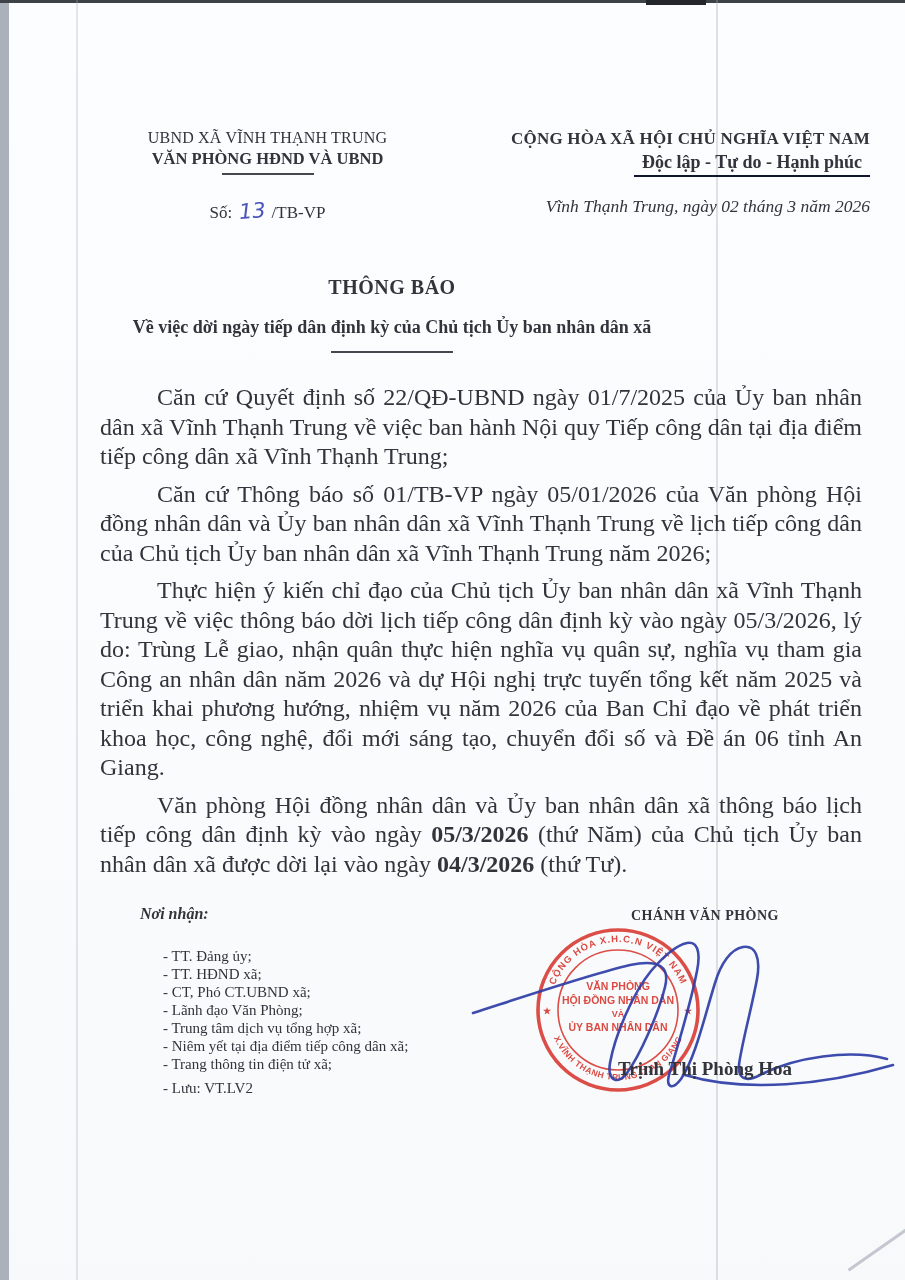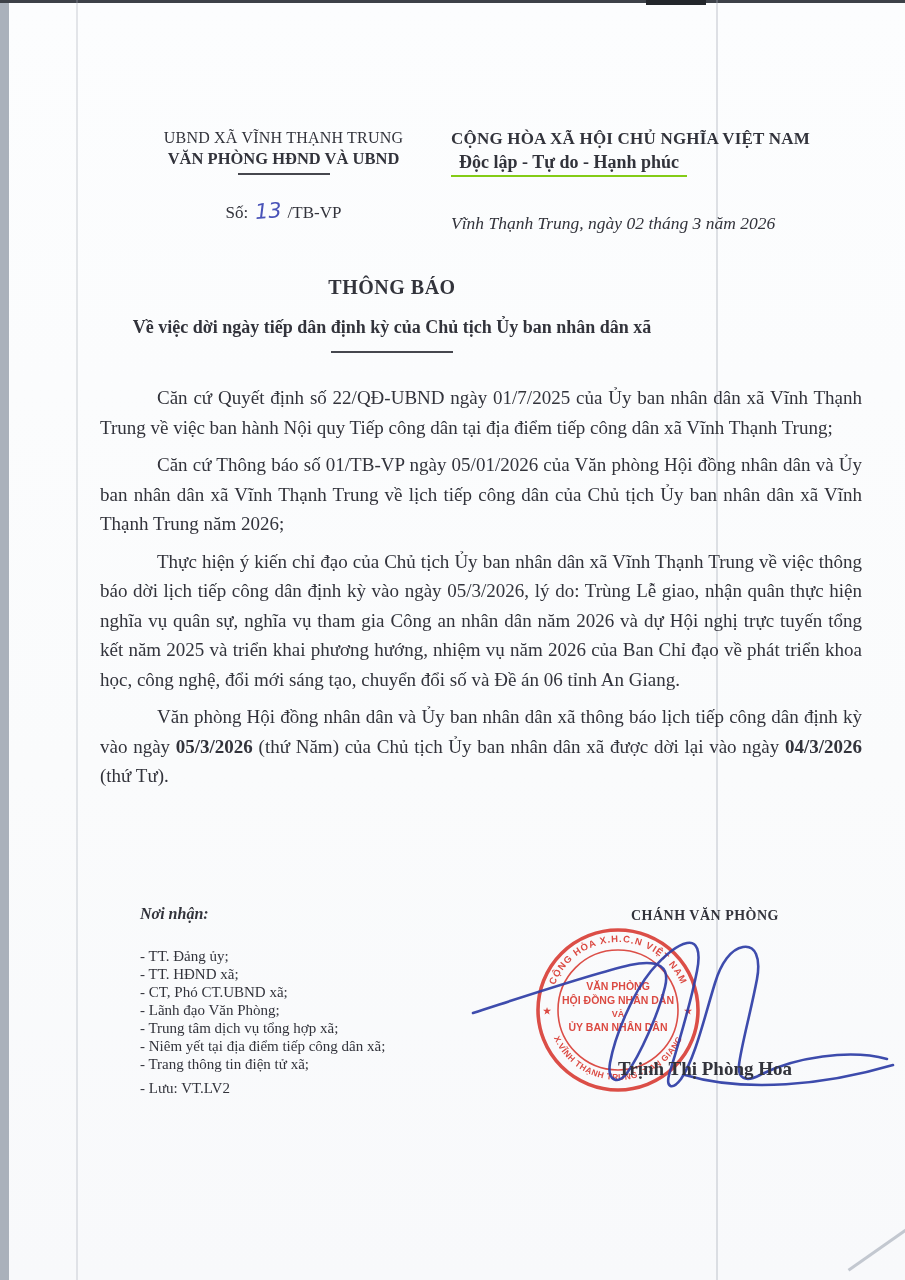--- a/index.html
+++ b/index.html
@@ -13,46 +13,46 @@
     background:linear-gradient(180deg,#fcfdfe 0%,#fafbfc 60%,#f8f9fb 100%);}
   .scan-edge-top{position:absolute;left:0;top:0;width:905px;height:3px;background:#3d4148;}
   .scan-edge-top-dark{position:absolute;left:646px;top:0;width:60px;height:5px;background:#23262b;}
   .scan-strip-left{position:absolute;left:0;top:0;width:9px;height:1280px;background:#aab1bb;}
   .crease{position:absolute;top:0;bottom:0;width:2px;}
   .crease.c1{left:76px;background:rgba(160,168,180,.28);}
   .crease.c2{left:716px;background:rgba(160,168,180,.33);}
   .corner-mark{position:absolute;left:842px;top:1248px;width:72px;height:3px;
     background:#c3c8d0;transform:rotate(-35deg);}
 
-  .header{position:absolute;left:116px;top:128px;width:770px;display:flex;}
+  .header{position:absolute;left:100px;top:128px;width:770px;display:flex;}
   .h-left{width:335px;text-align:center;}
-  .h-right{width:435px;text-align:left;margin-left:0;}
+  .h-right{width:435px;text-align:right;margin-left:0;}
   .h-left .l1{font-size:16px;line-height:20px;letter-spacing:.2px;}
   .h-left .l2{font-size:16.5px;line-height:22px;font-weight:bold;}
   .h-left .rule{width:92px;height:2px;background:#46474e;margin:3px auto 0;}
   .so-line{margin-top:24px;font-size:17px;}
   .so-number{color:#4953b8;font-size:21px;font-style:italic;
     font-family:"DejaVu Sans",sans-serif;display:inline-block;transform:rotate(-4deg);padding:0 2px;}
   .h-right .l1{font-size:17px;line-height:22px;font-weight:bold;letter-spacing:.2px;}
   .h-right .l2{display:inline-block;font-size:18px;line-height:24px;font-weight:bold;
-    border-bottom:2px solid #84cc16;padding:0 8px 1px;}
-  .dateline{margin-top:36px;font-size:17.5px;font-style:italic;}
+    border-bottom:2px solid #0f172a;padding:0 8px 1px;}
+  .dateline{margin-top:19px;font-size:17.5px;font-style:italic;}
 
   .title-block{position:absolute;left:0;top:274px;width:784px;text-align:center;}
   .title-block .heading{font-size:20px;font-weight:bold;line-height:26px;letter-spacing:.5px;}
   .title-block .subject{font-size:18px;font-weight:bold;line-height:27px;margin-top:14px;}
   .title-block .rule{width:122px;height:2px;background:#46474e;margin:10px auto 0;}
 
   .body-text{position:absolute;left:100px;top:383px;width:762px;}
-  .para{margin:0 0 8px 0;font-size:19px;line-height:29.5px;text-align:justify;text-indent:57px;}
+  .para{margin:0 0 8px 0;font-size:24px;line-height:29.5px;text-align:justify;text-indent:57px;}
   .para .b{font-weight:bold;}
 
   .recipients{position:absolute;left:140px;top:905px;width:340px;}
   .recip-label{font-size:16px;font-weight:bold;font-style:italic;margin-bottom:24px;}
-  .recip-item{font-size:15px;line-height:18px;}
+  .recip-item{font-size:15px;line-height:18px;margin-left:23px;}
   .recip-item:last-child{margin-top:6px;}
 
   .sign-title{position:absolute;left:520px;top:908px;width:370px;text-align:center;
     font-size:14px;font-weight:bold;letter-spacing:.5px;}
   .sign-name{position:absolute;left:520px;top:1058px;width:370px;text-align:center;
     font-size:19px;font-weight:bold;}
   .stamp-svg{position:absolute;left:532px;top:924px;}
   .sig-svg{position:absolute;left:455px;top:915px;}
 </style>
 </head>

